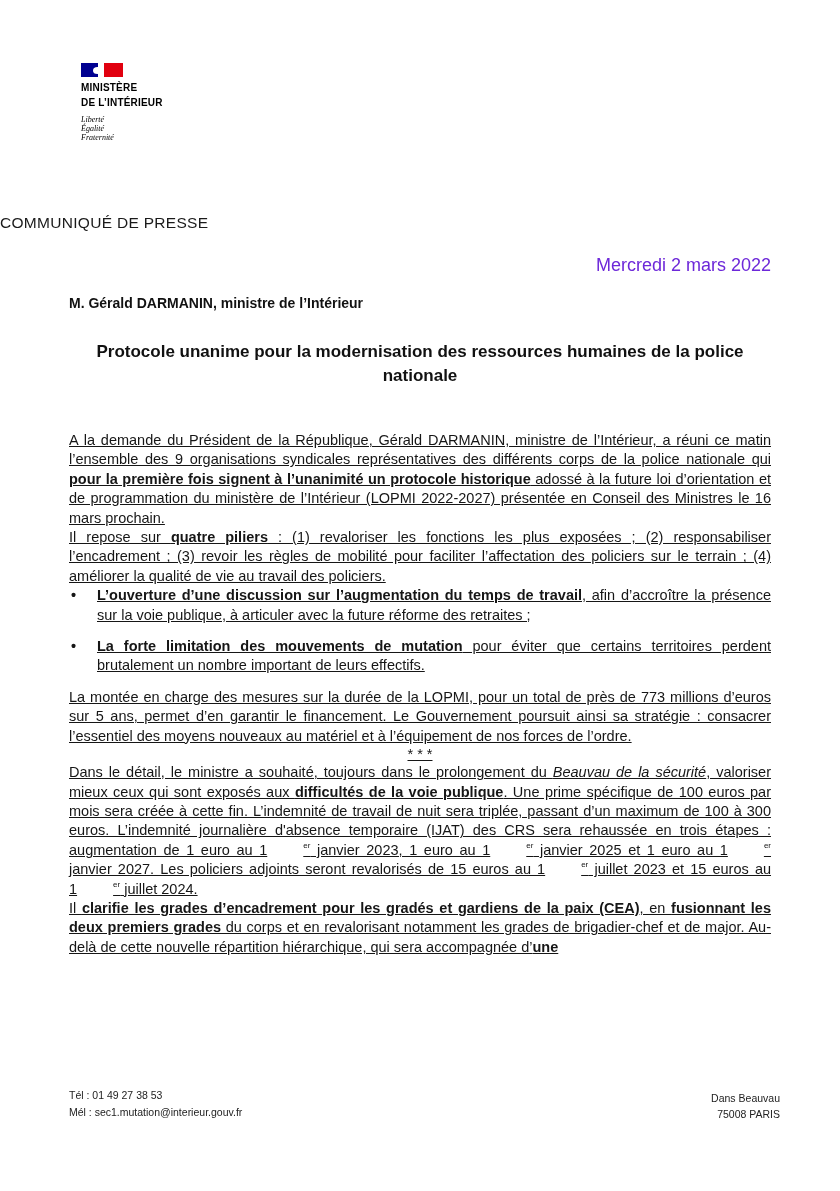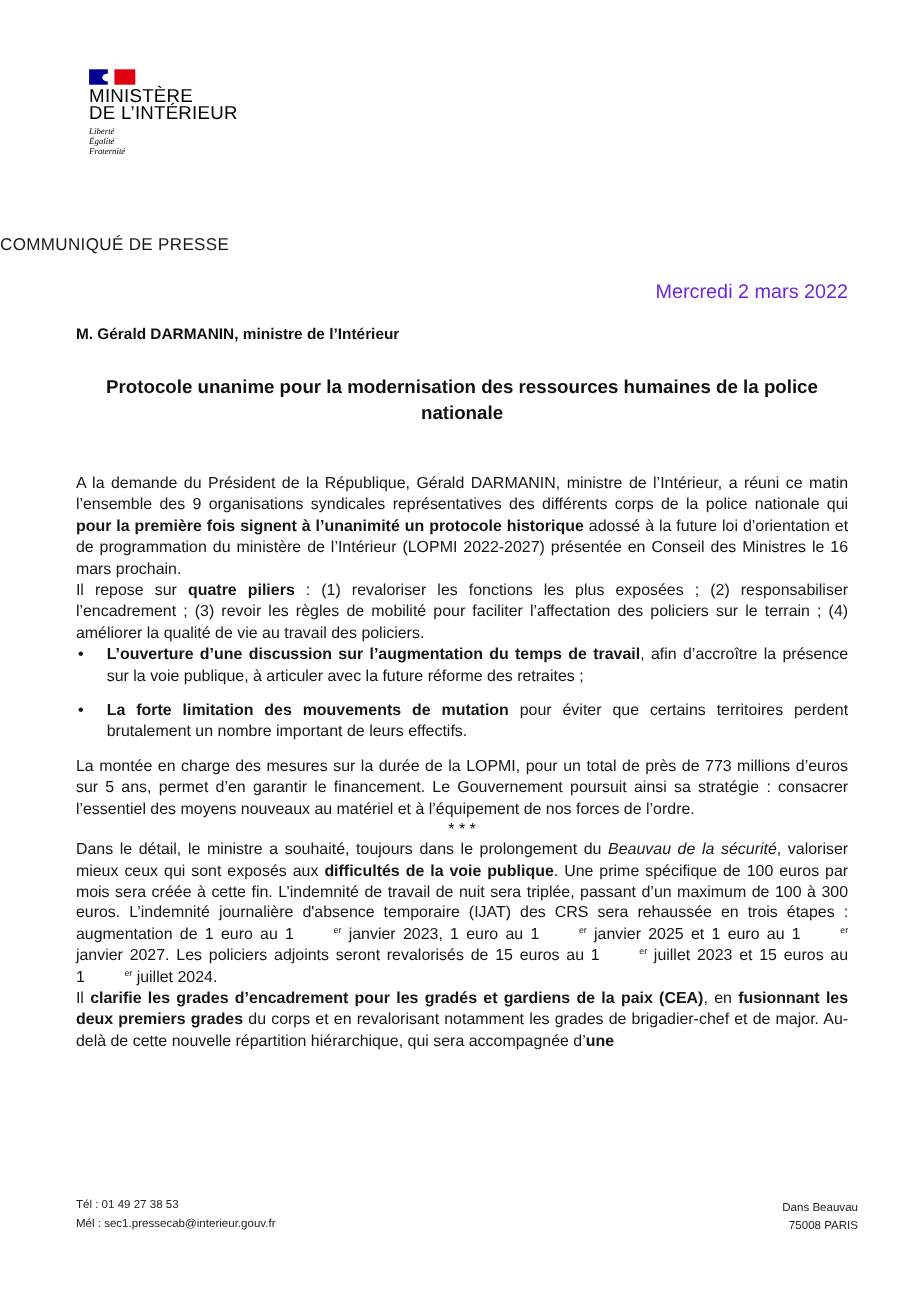--- a/index.html
+++ b/index.html
@@ -5,31 +5,31 @@
   html, body { margin: 0; padding: 0; background: #ffffff; }
   body { width: 840px; height: 1191px; position: relative; overflow: hidden;
          font-family: "Liberation Sans", "DejaVu Sans", sans-serif; color: #161616; }
   .logo { position: absolute; left: 81px; top: 63px; }
   .flag { display: flex; width: 42px; height: 14px; }
   .flag .b { width: 17px; height: 14px; background: #000091; position: relative; }
   .flag .w { width: 6px; height: 14px; background: #ffffff; }
   .flag .r { width: 19px; height: 14px; background: #e1000f; }
   .flag .b::after { content: ""; position: absolute; right: -4px; top: 4px; width: 9px; height: 7px;
                     border-radius: 50% 40% 50% 50%; background: #ffffff; }
-  .logo .ministry { font-weight: normal; font-size: 17px; line-height: 15px; margin-top: 3px; letter-spacing: 0.2px; color: #000; }
+  .logo .ministry { font-weight: bold; font-size: 10px; line-height: 15px; margin-top: 3px; letter-spacing: 0.2px; color: #000; }
   .logo .motto { font-family: "Liberation Serif", serif; font-style: italic; font-size: 8px; line-height: 9px; margin-top: 5px; color: #000; }
   .press { position: absolute; top: 214px; left: 0; width: 840px; text-align: left;
            font-size: 15.5px; letter-spacing: 0.3px; color: #1a1a1a; }
   .date { position: absolute; top: 255px; right: 69px; font-size: 18px; color: #6d28d9; }
   .minister { position: absolute; top: 295px; left: 69px; font-size: 14px; font-weight: bold; color: #111; }
   .minister .normal { font-weight: bold; }
   .title { position: absolute; top: 340px; left: 69px; width: 702px; text-align: center;
            font-size: 17px; font-weight: bold; line-height: 24px; color: #111; }
   .body { position: absolute; top: 431px; left: 69px; width: 702px; font-size: 14.5px; line-height: 19.4px;
-          text-align: justify; color: #161616; }
+          text-align: justify; color: #161616; text-decoration: underline; }
   .body p { margin: 0; }
   .body ul { margin: 0; padding: 0; list-style: none; }
   .body li { position: relative; padding-left: 28px; margin: 0 0 12px 0; }
   .body li::before { content: "•"; position: absolute; left: 2px; top: 0; font-weight: bold; }
   .body .sep { text-align: center; line-height: 17px; }
   sup { font-size: 8px; vertical-align: top; line-height: 10px; padding-left: 36px; }
   .footer-left { position: absolute; top: 1087px; left: 69px; font-size: 10.5px; line-height: 17px; color: #222; }
   .footer-right { position: absolute; top: 1090px; right: 60px; font-size: 10.5px; line-height: 16px; color: #222; text-align: right; }
 </style>
 </head>
@@ -77,18 +77,18 @@
   <p>
     <span>Dans le détail, le ministre a souhaité, toujours dans le prolongement du </span><i>Beauvau de la sécurité</i><span>, valoriser mieux ceux qui sont exposés aux </span><b>difficultés de la voie publique</b><span>. Une prime spécifique de 100 euros par mois sera créée à cette fin. L’indemnité de travail de nuit sera triplée, passant d’un maximum de 100 à 300 euros. L’indemnité journalière d'absence temporaire (IJAT) des CRS sera rehaussée en trois étapes : augmentation de 1 euro au 1</span><sup>er</sup><span> janvier 2023, 1 euro au 1</span><sup>er</sup><span> janvier 2025 et 1 euro au 1</span><sup>er</sup><span> janvier 2027. Les policiers adjoints seront revalorisés de 15 euros au 1</span><sup>er</sup><span> juillet 2023 et 15 euros au 1</span><sup>er</sup><span> juillet 2024.</span>
   </p>
   <p>
     <span>Il </span><b>clarifie les grades d’encadrement pour les gradés et gardiens de la paix (CEA)</b><span>, en </span><b>fusionnant les deux premiers grades</b><span> du corps et en revalorisant notamment les grades de brigadier-chef et de major. Au-delà de cette nouvelle répartition hiérarchique, qui sera accompagnée d’</span><b>une</b>
   </p>
 </div>
 
 <div class="footer-left">
   <div>Tél : 01 49 27 38 53</div>
-  <div>Mél : sec1.pressecab@interieur.gouv.fr</div>
+  <div>Mél : sec1.mutation@interieur.gouv.fr</div>
 </div>
 <div class="footer-right">
   <div>Dans Beauvau</div>
   <div>75008 PARIS</div>
 </div>
 
 </body></html>

